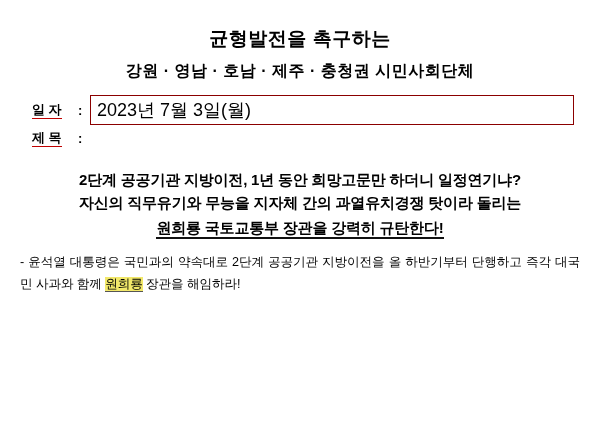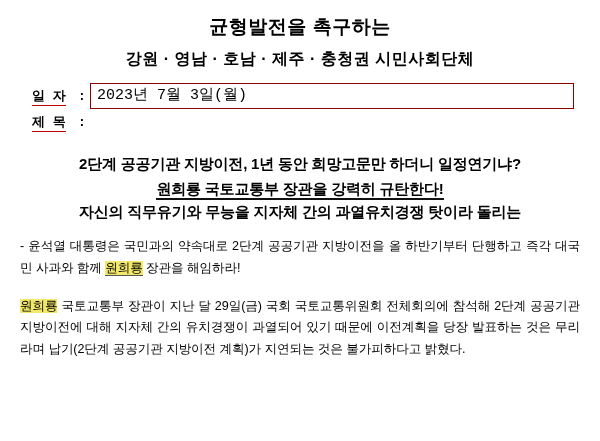--- a/index.html
+++ b/index.html
@@ -12,21 +12,21 @@
     background: #ffffff;
     font-family: "Liberation Sans", "DejaVu Sans", sans-serif;
     color: #000000;
     overflow: hidden;
   }
   .page {
     position: relative;
     width: 600px;
     height: 441px;
     box-sizing: border-box;
-    padding: 9px 14px 0 14px;
+    padding: 21px 14px 0 14px;
     border-radius: 12px;
   }
 
   
   .header {
     text-align: center;
     margin-top: 4px;
   }
   .header-line1 {
     font-size: 19px;
@@ -39,21 +39,20 @@
     font-weight: bold;
     letter-spacing: 0.5px;
     line-height: 1.6;
     margin-top: 4px;
   }
 
   
   .meta {
     margin-top: 12px;
     padding: 0 12px 0 18px;
-    font-family: Liberation Mono, monospace;
   }
   .meta-row {
     display: flex;
     align-items: center;
     margin-bottom: 4px;
   }
   .meta-label {
     font-size: 13px;
     font-weight: bold;
     white-space: nowrap;
@@ -66,21 +65,21 @@
   }
   .meta-colon {
     font-size: 13px;
     font-weight: bold;
     width: 12px;
     flex: 0 0 auto;
   }
   .meta-box {
     flex: 1 1 auto;
     border: 1px solid #8b0000;
-    font-size: 15px;
+    font-size: 18px;
     padding: 2px 6px;
     line-height: 1.35;
     box-sizing: border-box;
   }
   .meta-box.date {
     max-width: 100%;
   }
 
   
   .headline {
@@ -138,22 +137,21 @@
       <div class="meta-box date">2023년 7월 3일(월)</div>
     </div>
     <div class="meta-row">
       <div class="meta-label"><span class="u-red">제 목</span></div>
       <div class="meta-colon">:</div>
     </div>
   </div>
 
   <div class="headline">
     <div class="headline-line">2단계 공공기관 지방이전, 1년 동안 희망고문만 하더니 일정연기냐?</div>
+    <div class="headline-line">자신의 직무유기와 무능을 지자체 간의 과열유치경쟁 탓이라 돌리는</div>
     <div class="headline-line l3"><span class="ul-red">원희룡 국토교통부 장관을 강력히 규탄한다!</span></div>
-    <div class="headline-line">자신의 직무유기와 무능을 지자체 간의 과열유치경쟁 탓이라 돌리는</div>
   </div>
 
   <div class="body">
     <p class="para"><span>- 윤석열 대통령은 국민과의 약속대로 2단계 공공기관 지방이전을 올 하반기부터 단행하고 즉각 대국민 사과와 함께 </span><span class="hl-u">원희룡</span><span> 장관을 해임하라!</span></p>
-    <p class="para"><span class="hl">원희룡</span><span> 국토교통부 장관이 지난 달 29일(금) 국회 국토교통위원회 전체회의에 참석해 2단계 공공기관 지방이전에 대해 지자체 간의 유치경쟁이 과열되어 있기 때문에 이전계획을 당장 발표하는 것은 무리라며 납기(2단계 공공기관 지방이전 계획)가 지연되는 것은 불가피하다고 밝혔다.</span></p>
   </div>
 
 </div>
 
 </body></html>

